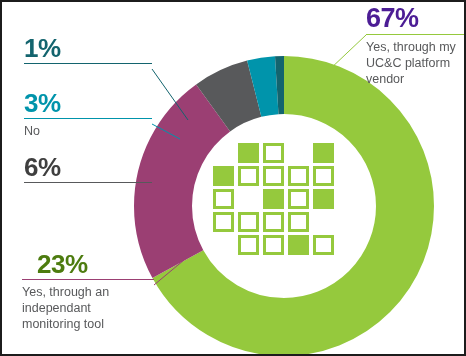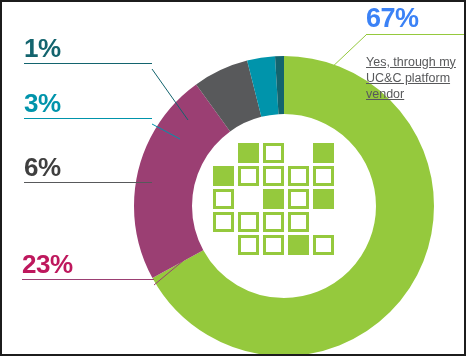--- a/index.html
+++ b/index.html
@@ -55,43 +55,42 @@
     font-weight: bold;
     line-height: 1.02;
     letter-spacing: -0.5px;
     white-space: nowrap;
   }
   .rule { height: 1px; margin-top: 1px; }
   .desc {
     font-size: 12.5px;
     line-height: 1.28;
     color: #58595b;
-    margin-top: 19px;
+    margin-top: 4px;
     white-space: pre-line;
-    text-decoration: underline;
   }
 
   .c-dontknow { left: 22px; top: 33px; width: 132px; }
   .c-dontknow .pct { color: #13646e; }
   .c-dontknow .rule { background: #13646e; width: 128px; }
 
   .c-no { left: 22px; top: 88px; width: 132px; }
   .c-no .pct { color: #0094ab; }
   .c-no .rule { background: #0094ab; width: 128px; }
 
   .c-internal { left: 22px; top: 152px; width: 132px; }
   .c-internal .pct { color: #3f3f3f; }
   .c-internal .rule { background: #58595b; width: 128px; }
 
   .c-independant { left: 20px; top: 249px; width: 140px; }
-  .c-independant .pct { color: #be185d; }
+  .c-independant .pct { color: #4d7c0f; margin-left: 15px; }
   .c-independant .rule { background: #9b3f73; width: 132px; }
 
   .c-vendor { left: 364px; top: 3px; width: 100px; }
-  .c-vendor .pct { color: #3b82f6; font-size: 27px; }
+  .c-vendor .pct { color: #4c1d95; font-size: 27px; }
   .c-vendor .rule { background: #95c93d; width: 98px; }
 
   
   .leaders {
     position: absolute;
     left: 0; top: 0;
     width: 466px; height: 356px;
     pointer-events: none;
   }
 </style>
@@ -158,30 +157,34 @@
   </svg>
 
   <div class="callout c-dontknow">
     <div class="pct">1%</div>
     <div class="rule"></div>
   </div>
 
   <div class="callout c-no">
     <div class="pct">3%</div>
     <div class="rule"></div>
+    <div class="desc">No</div>
   </div>
 
   <div class="callout c-internal">
     <div class="pct">6%</div>
     <div class="rule"></div>
   </div>
 
   <div class="callout c-independant">
     <div class="pct">23%</div>
     <div class="rule"></div>
+    <div class="desc">Yes, through an
+independant
+monitoring tool</div>
   </div>
 
   <div class="callout c-vendor">
     <div class="pct">67%</div>
     <div class="rule"></div>
     <div class="desc">Yes, through my
 UC&amp;C platform
 vendor</div>
   </div>
 

